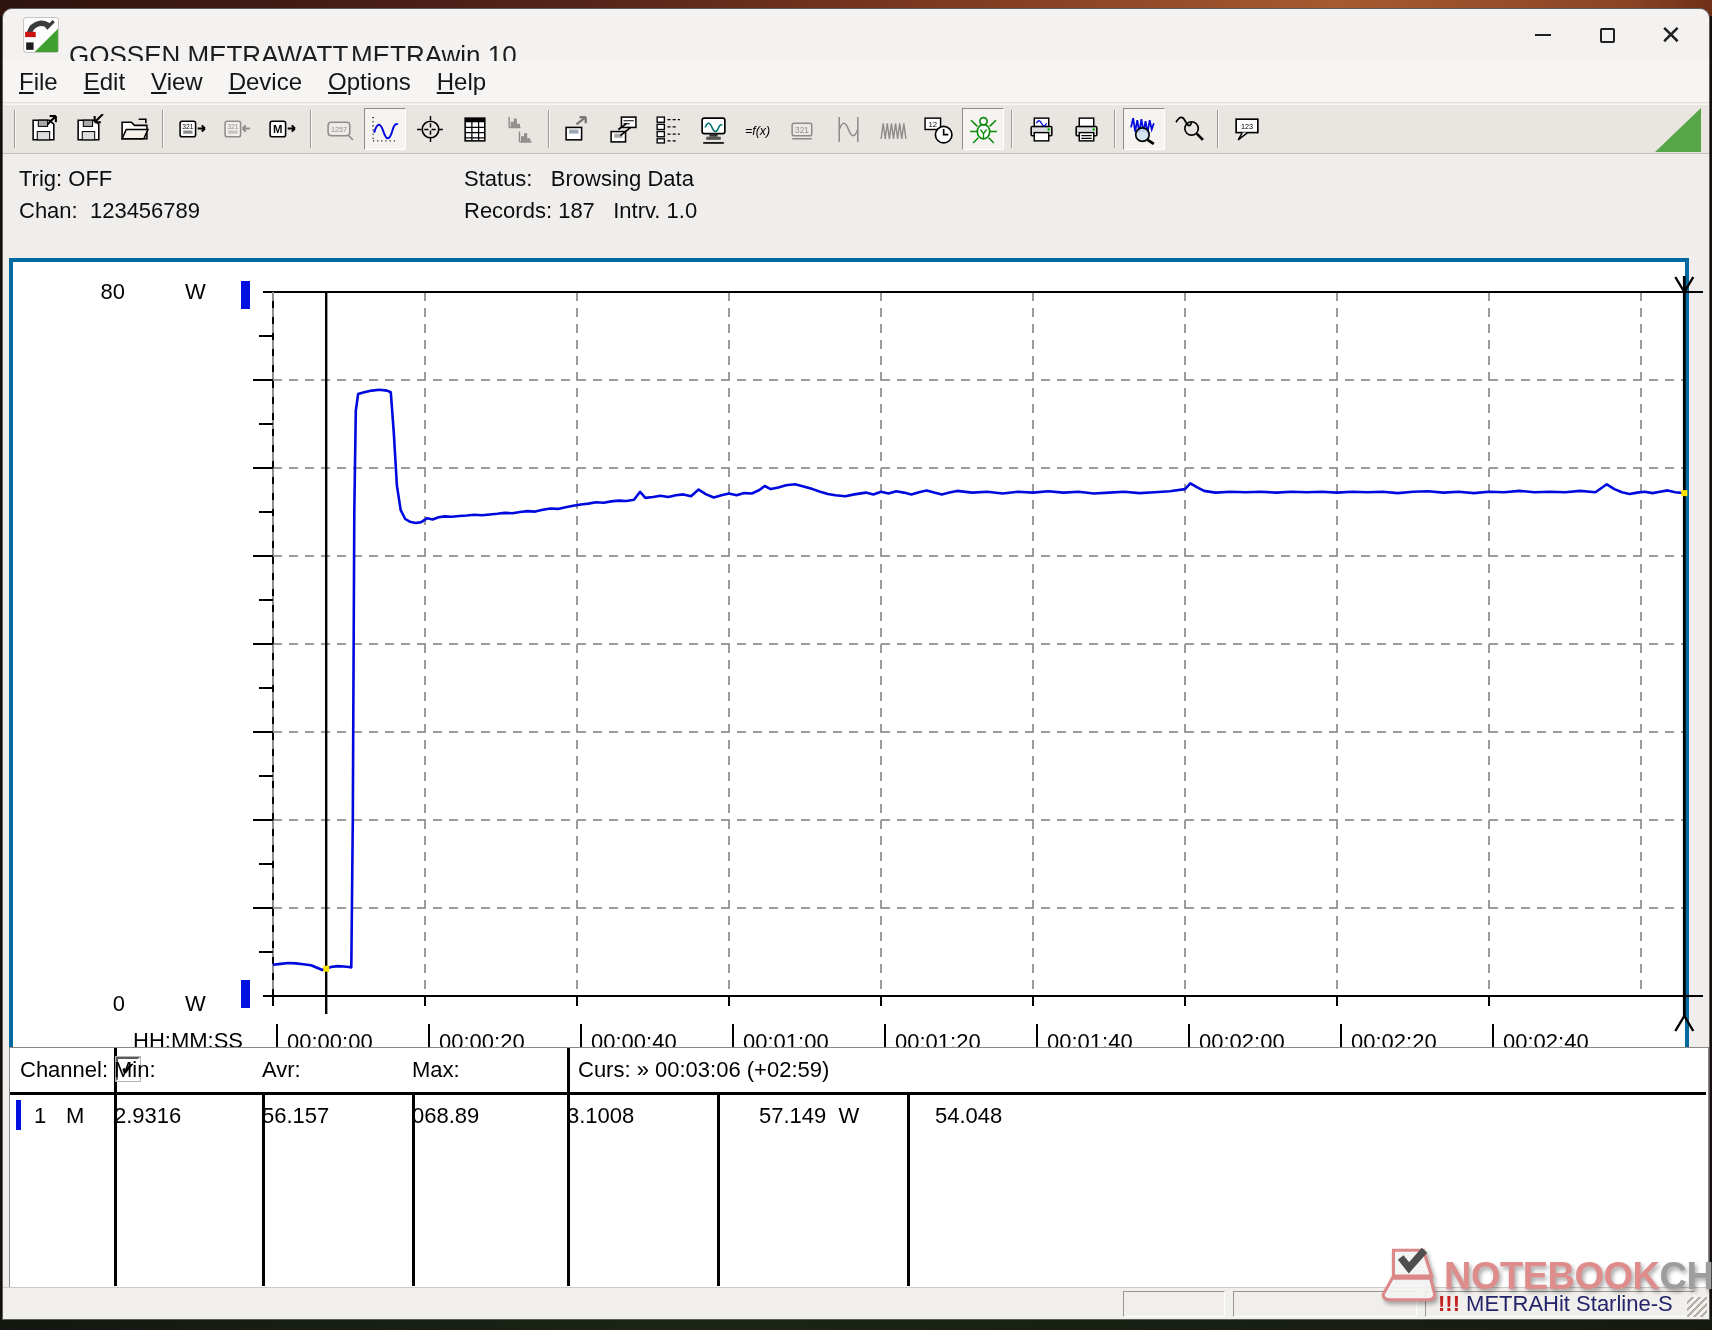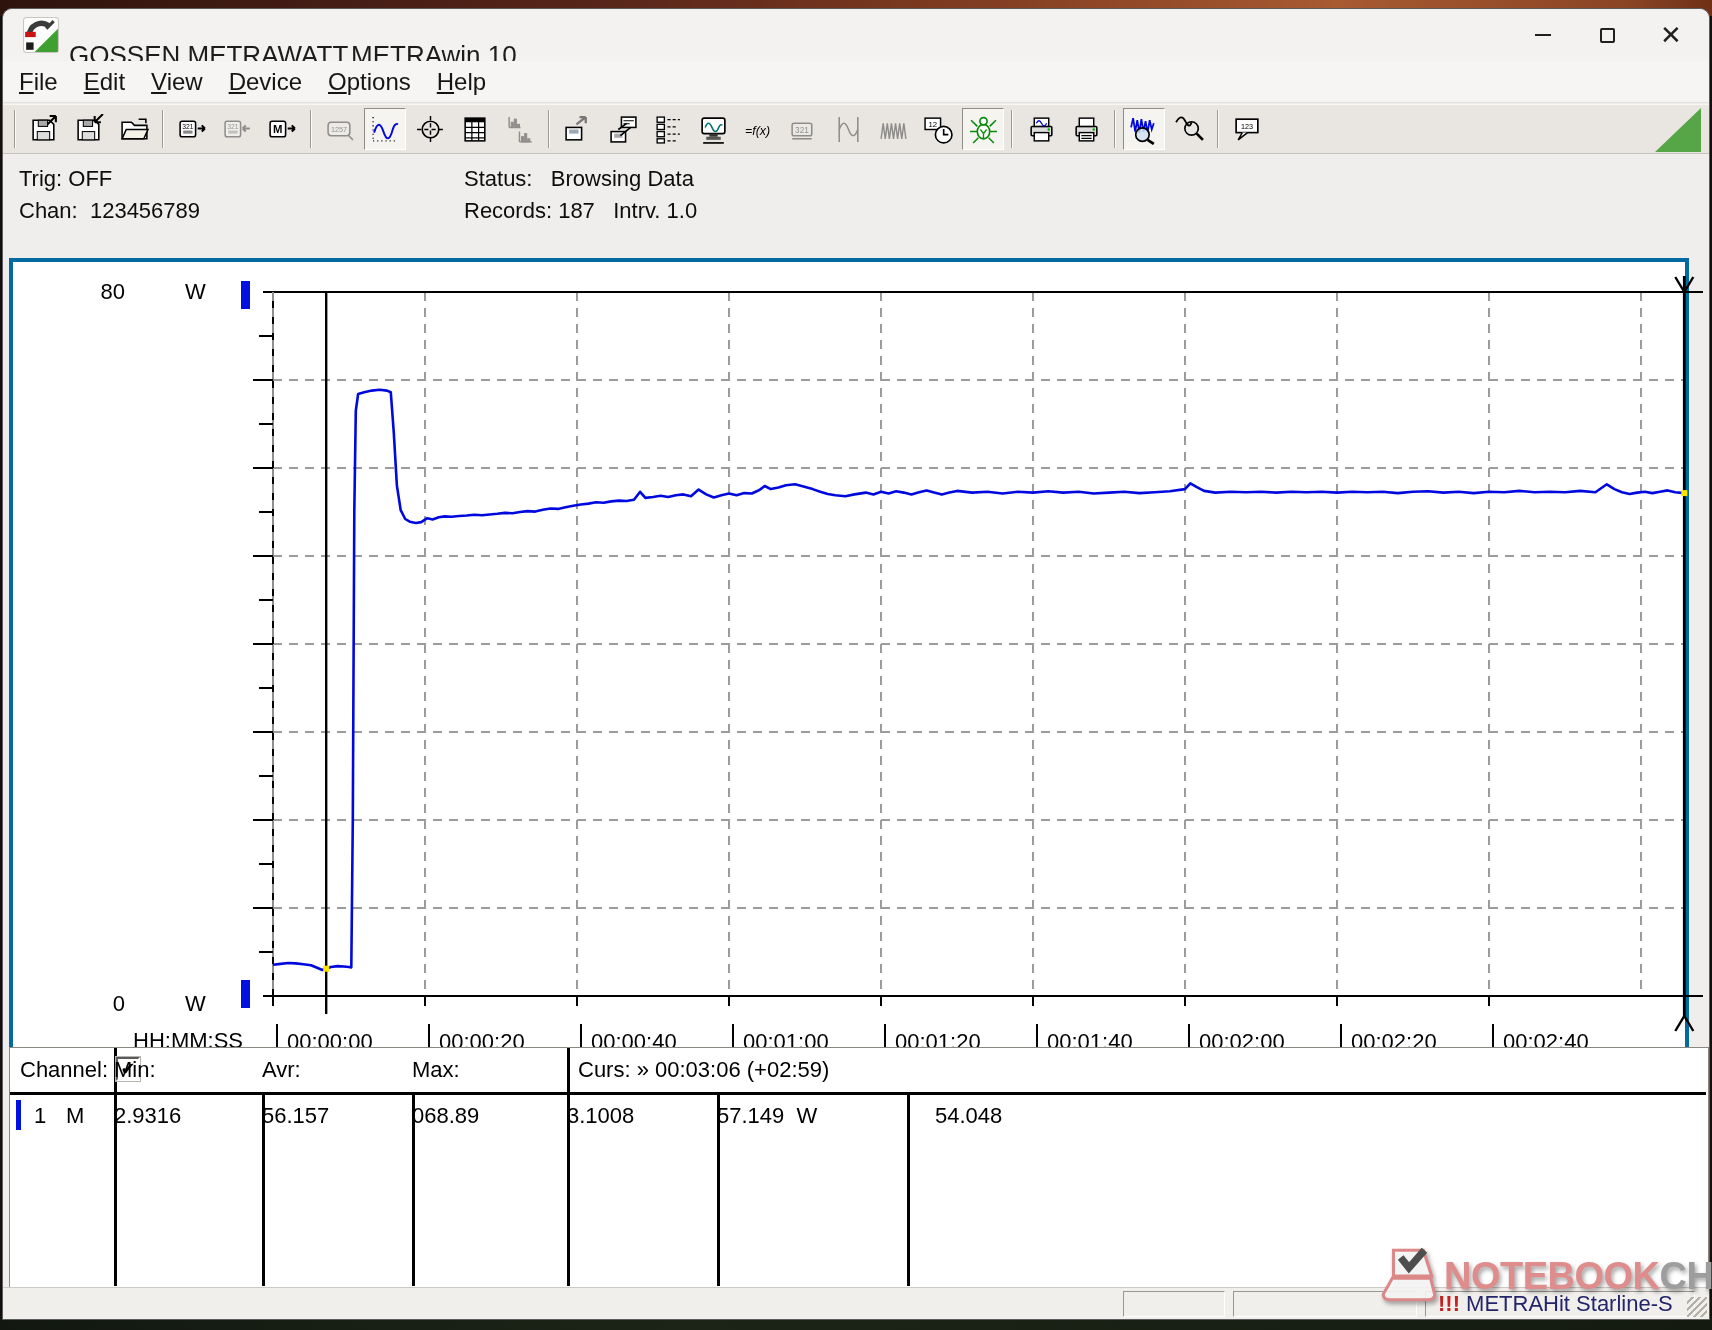--- a/index.html
+++ b/index.html
@@ -423,21 +423,21 @@
     <div class="tp-text tp-center" style="left:402px; width:155px; top:4px;">Max:</div>
     <div class="tp-text" style="left:568px; top:4px;">Curs: » 00:03:06 (+02:59)</div>
 
     <div class="row-marker"></div>
     <div class="tp-text" style="left:24px; top:50px;">1</div>
     <div class="tp-text" style="left:56px; top:50px;">M</div>
     <div class="tp-text tp-center" style="left:104px; width:168px; top:50px;">2.9316</div>
     <div class="tp-text tp-center" style="left:252px; width:150px; top:50px;">56.157</div>
     <div class="tp-text tp-center" style="left:402px; width:155px; top:50px;">068.89</div>
     <div class="tp-text tp-center" style="left:557px; width:172px; top:50px;">3.1008</div>
-    <div class="tp-text tp-center" style="left:707px; width:230px; top:50px;">57.149  W</div>
+    <div class="tp-text tp-center" style="left:707px; width:230px; top:50px;padding-left:42px;">57.149  W</div>
     <div class="tp-text" style="left:925px; top:50px;">54.048</div>
   </div>
 
   <div class="statusbar">
     <div class="sb-panel sb-p2"></div>
     <div class="sb-panel sb-p3"></div>
     <div class="sb-panel sb-device"><span class="sb-alert">!!!</span><span class="sb-devname"> METRAHit Starline-S</span></div>
     <div class="resize-grip"></div>
   </div>
 </div>

